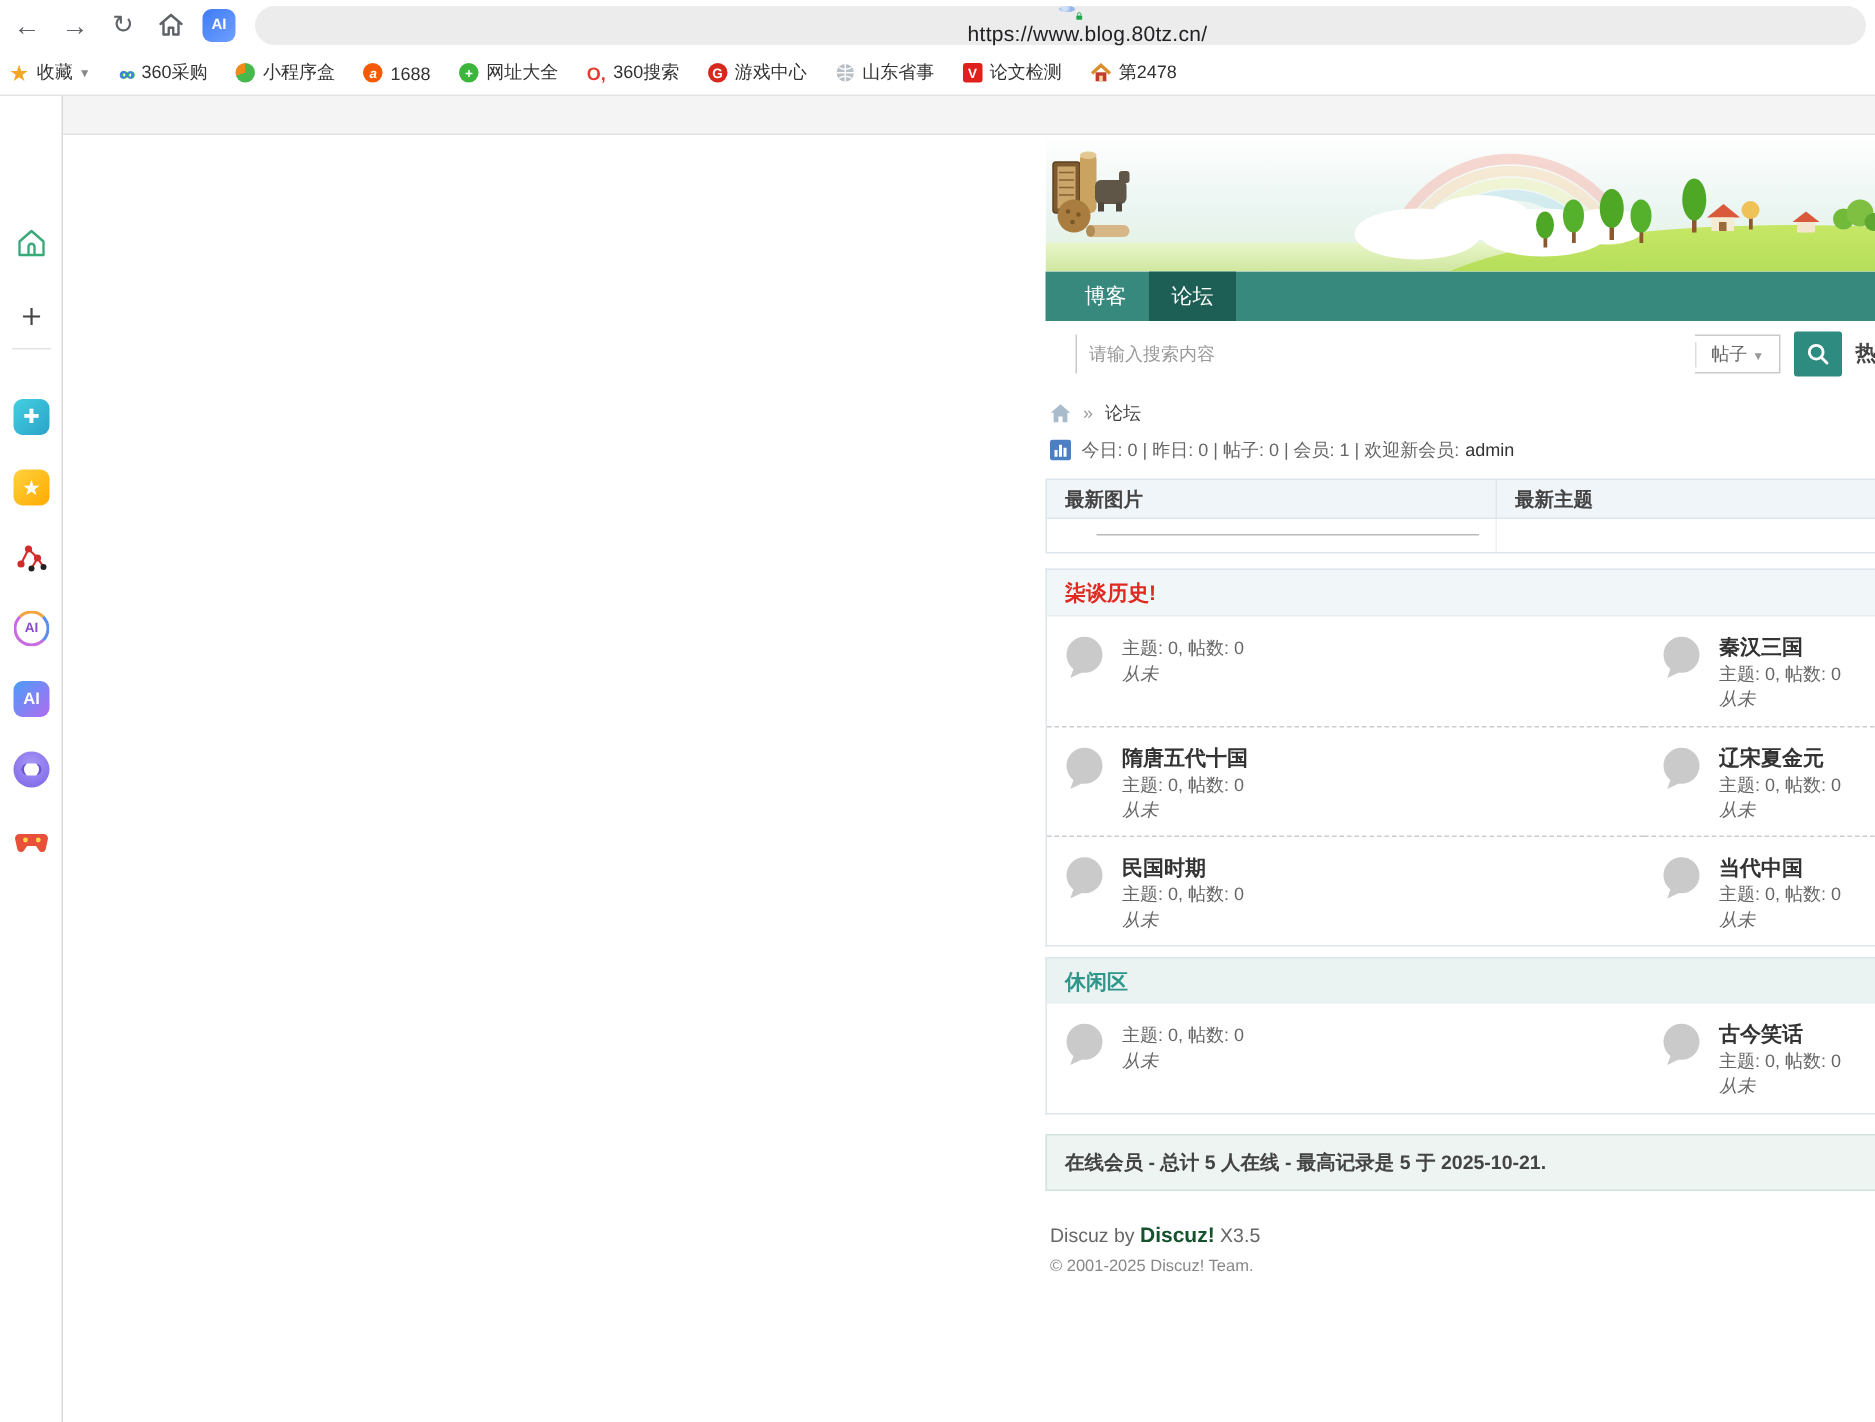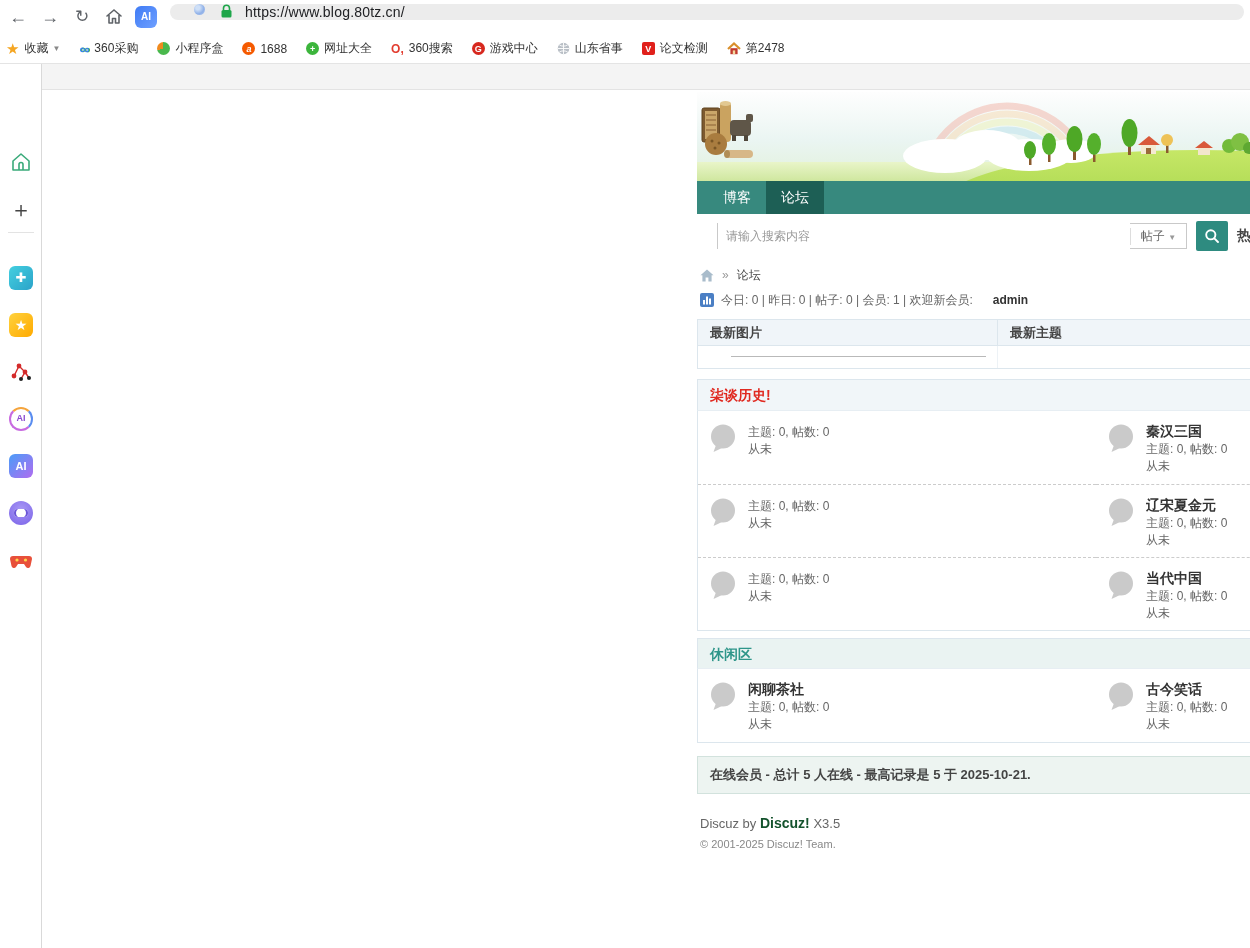--- a/index.html
+++ b/index.html
@@ -8,22 +8,22 @@
 
   
   .toolbar { position:absolute; left:0; top:0; width:1250px; height:34px; background:#fff; }
   .tool-btn { position:absolute; top:3px; width:28px; height:28px; text-align:center;
     line-height:28px; font-size:18px; color:#5f6368; cursor:pointer; }
   .tb-back{left:4px;} .tb-fwd{left:36px;} .tb-refresh{left:68px; font-size:17px;}
   .tb-home{left:100px;}
   .ai-badge { position:absolute; left:135px; top:6px; width:22px; height:22px; border-radius:6px;
     background:linear-gradient(135deg,#3f7bf5,#6fa0ff); color:#fff; font-size:10px; font-weight:bold;
     text-align:center; line-height:22px; }
-  .address-bar { position:absolute; left:170px; right:6px; top:4px; height:16px;
-    background:#ececec; border-radius:13px; display:flex; align-items:flex-start; padding-left:24px; }
+  .address-bar { position:absolute; left:170px; right:6px; top:4px; height:26px;
+    background:#ececec; border-radius:13px; display:flex; align-items:center; padding-left:24px;flex-direction:column; }
   .site-dot { width:11px; height:11px; border-radius:50%;
     background:radial-gradient(circle at 35% 35%, #cfe0f7 20%, #8fb0e8 60%, #b9cdf0); margin-right:15px; }
   .url-text { font-size:14px; color:#202124; margin-left:12px; letter-spacing:.2px; }
 
   .bookmarks { position:absolute; left:0; top:34px; width:1250px; height:30px; background:#fff;
     border-bottom:1px solid #e4e4e4; display:flex; align-items:center; padding-left:6px; }
   .bm-item { display:flex; align-items:center; margin-right:19px; font-size:12px; color:#333;
     white-space:nowrap; cursor:pointer; }
   .bm-item .ic { margin-right:5px; display:inline-flex; align-items:center; justify-content:center; }
   .ic-star { color:#f5a623; font-size:15px; }
@@ -84,21 +84,21 @@
   .search-btn { width:32px; height:30px; background:#2e8b80; border:0; margin-left:9px;
     border-radius:2px; display:flex; align-items:center; justify-content:center; cursor:pointer; }
   .hot { margin-left:9px; font-size:14px; font-weight:bold; color:#444; white-space:nowrap; cursor:pointer; }
 
   .crumb { display:flex; align-items:center; margin:8px 0 0 3px; height:18px; font-size:12px; color:#666; }
   .crumb .sep { margin:0 8px; color:#999; }
   .crumb .cur { color:#444; cursor:pointer; }
 
   .stats { display:flex; align-items:center; margin:8px 0 0 3px; height:16px; font-size:12px; color:#666; }
   .stats .ic { margin-right:7px; }
-  .stats b { color:#333; font-weight:bold; margin-left:20px; }
+  .stats b { color:#333; font-weight:normal; margin-left:4px; }
 
   .panel-table { margin-top:11px; width:820px; border:1px solid #dce6ed; }
   .pt-head { display:flex; height:26px; background:#f0f5f9; border-bottom:1px solid #dce6ed;
     font-size:13px; color:#444; font-weight:bold; }
   .pt-head .c1 { width:300px; border-right:1px solid #dce6ed; line-height:26px; padding-left:12px; }
   .pt-head .c2 { flex:1; line-height:26px; padding-left:12px; }
   .pt-body { display:flex; height:22px; }
   .pt-body .c1 { width:300px; border-right:1px solid #edf2f6; position:relative; }
   .pt-body .c1 .slider-line { position:absolute; left:33px; top:10px; width:255px; border-top:1px solid #b9b9b9; }
   .pt-body .c2 { flex:1; }
@@ -108,21 +108,21 @@
     font-size:14px; font-weight:bold; }
   .cat-head.red { color:#e02a21; }
   .cat-head.teal { color:#2f968a; margin-top:7px; height:30px; background:#eaf3f2; }
   .board-grid { width:820px; border:1px solid #dce6ed; border-top:1px solid #e7eef3; background:#fff;
     display:grid; grid-template-columns:398px 1fr; }
   .board-cell { height:73px; position:relative; padding:12px 0 0 50px; }
   .board-cell.dash { border-top:1px dashed #ccc; }
   .bubble { position:absolute; left:10px; top:12px; }
   .b-name { font-size:14px; font-weight:bold; color:#333; line-height:17px; cursor:pointer; }
   .b-stats { font-size:12px; color:#666; line-height:18px; }
-  .b-last { font-size:12px; color:#666; line-height:17px; cursor:pointer; }
+  .b-last { font-size:12px; color:#666; line-height:17px; cursor:pointer;font-style:italic; }
 
   .online-bar { margin-top:13px; width:820px; height:38px; background:#edf4f1;
     border:1px solid #d2e2dd; line-height:36px; padding-left:12px; font-size:13px;
     font-weight:bold; color:#444; }
 
   .footer { margin-top:21px; padding-left:3px; }
   .f1 { font-size:13px; color:#666; }
   .f1 .brand { font-weight:bold; color:#14532d; font-size:14px; cursor:pointer; }
   .f2 { margin-top:7px; font-size:11px; color:#888; }
 </style>
@@ -391,37 +391,39 @@
           </svg>
         <div class="b-name">秦汉三国</div>
         <div class="b-stats">主题: 0, 帖数: 0</div>
         <div class="b-last">从未</div>
       </div>
       <div class="board-cell dash">
         <svg class="bubble" width="30" height="30" viewBox="0 0 30 30">
             <circle cx="15" cy="13.5" r="12" fill="#cacaca"></circle>
             <path d="M8 22 L5.5 29 L15 24.5 Z" fill="#cacaca"></path>
           </svg>
+        <div class="b-name">隋唐五代十国</div>
         <div class="b-stats">主题: 0, 帖数: 0</div>
         <div class="b-last">从未</div>
       </div>
       <div class="board-cell dash">
         <svg class="bubble" width="30" height="30" viewBox="0 0 30 30">
             <circle cx="15" cy="13.5" r="12" fill="#cacaca"></circle>
             <path d="M8 22 L5.5 29 L15 24.5 Z" fill="#cacaca"></path>
           </svg>
         <div class="b-name">辽宋夏金元</div>
         <div class="b-stats">主题: 0, 帖数: 0</div>
         <div class="b-last">从未</div>
       </div>
       <div class="board-cell dash">
         <svg class="bubble" width="30" height="30" viewBox="0 0 30 30">
             <circle cx="15" cy="13.5" r="12" fill="#cacaca"></circle>
             <path d="M8 22 L5.5 29 L15 24.5 Z" fill="#cacaca"></path>
           </svg>
+        <div class="b-name">民国时期</div>
         <div class="b-stats">主题: 0, 帖数: 0</div>
         <div class="b-last">从未</div>
       </div>
       <div class="board-cell dash">
         <svg class="bubble" width="30" height="30" viewBox="0 0 30 30">
             <circle cx="15" cy="13.5" r="12" fill="#cacaca"></circle>
             <path d="M8 22 L5.5 29 L15 24.5 Z" fill="#cacaca"></path>
           </svg>
         <div class="b-name">当代中国</div>
         <div class="b-stats">主题: 0, 帖数: 0</div>
@@ -429,21 +431,20 @@
       </div>
     </div>
 
     <div class="cat-head teal">休闲区</div>
     <div class="board-grid">
       <div class="board-cell">
         <svg class="bubble" width="30" height="30" viewBox="0 0 30 30">
             <circle cx="15" cy="13.5" r="12" fill="#cacaca"></circle>
             <path d="M8 22 L5.5 29 L15 24.5 Z" fill="#cacaca"></path>
           </svg>
-        <div class="b-name">闲聊茶社</div>
         <div class="b-stats">主题: 0, 帖数: 0</div>
         <div class="b-last">从未</div>
       </div>
       <div class="board-cell">
         <svg class="bubble" width="30" height="30" viewBox="0 0 30 30">
             <circle cx="15" cy="13.5" r="12" fill="#cacaca"></circle>
             <path d="M8 22 L5.5 29 L15 24.5 Z" fill="#cacaca"></path>
           </svg>
         <div class="b-name">古今笑话</div>
         <div class="b-stats">主题: 0, 帖数: 0</div>

